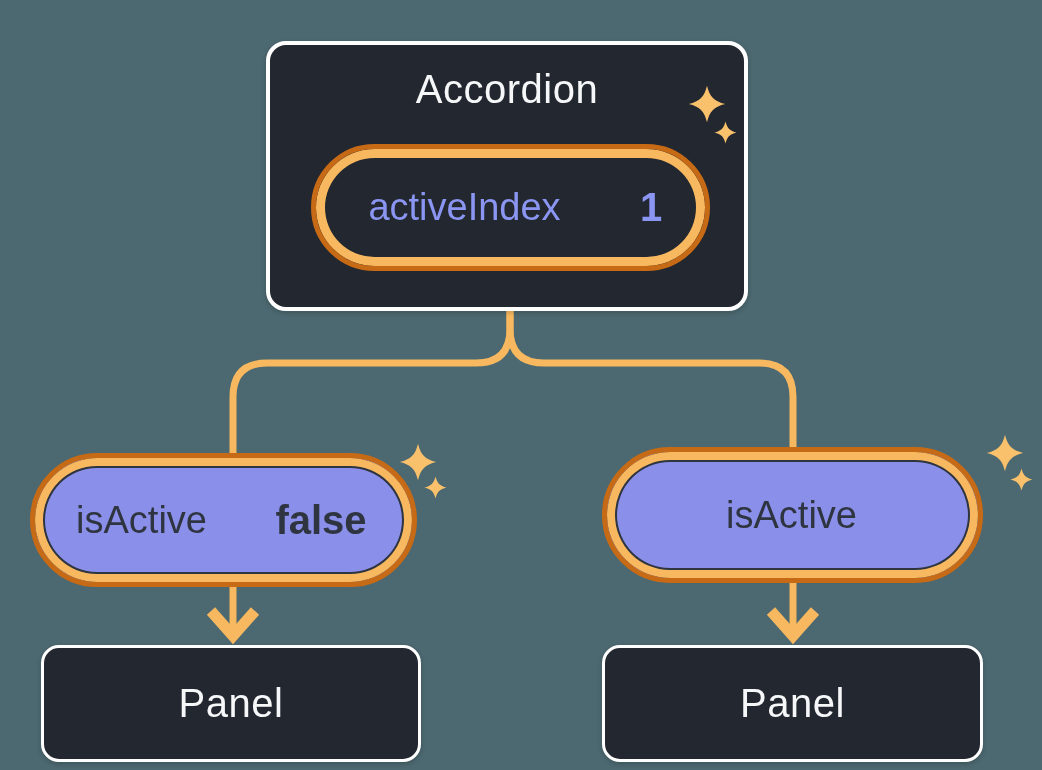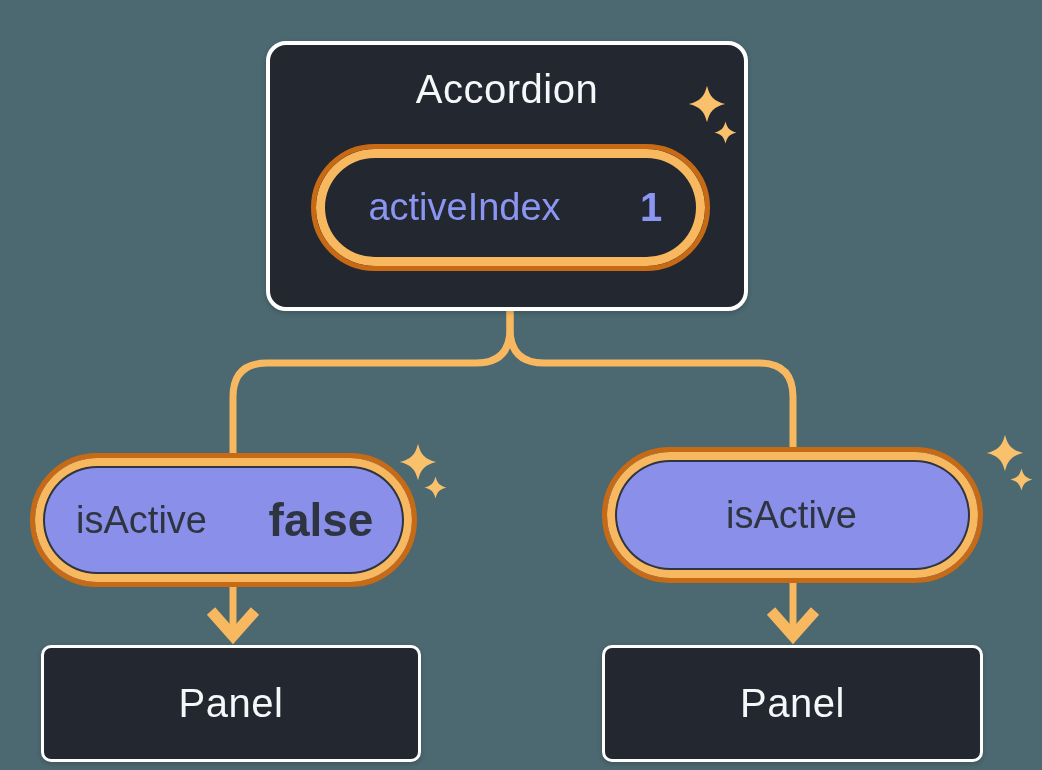--- a/index.html
+++ b/index.html
@@ -104,27 +104,27 @@
 
   .pill-divider { width: 2px; }
   .pill-state .pill-divider { background: var(--line); }
   .pill-prop  .pill-divider { background: var(--dark-text); }
 
   .pill-value {
     display: flex;
     align-items: center;
     justify-content: center;
     font-weight: bold;
-    font-size: 46px;
+    font-size: 40px;
   }
   .pill-state .pill-value { width: 90px; font-size: 40px; color: var(--purple-text); }
   .prop-pill-left  .pill-value { width: 162px; color: var(--dark-text); }
   .prop-pill-right .pill-value { width: 136px; color: var(--dark-text); }
 
-  .panel-box { width: 380px; height: 117px; border-radius: 10px; border-width: 3.5px; }
+  .panel-box { width: 380px; height: 117px; border-radius: 18px; border-width: 3.5px; }
   .panel-left  { left: 41px;  top: 645px; }
   .panel-right { left: 602px; top: 645px; width: 381px; }
   .panel-box .component-title { top: 0; bottom: 0; display: flex; align-items: center; justify-content: center; }
 
   .sparkles { position: absolute; z-index: 3; }
   .sparkle-svg { position: absolute; display: block; }
   .sparkle-svg path { fill: var(--sparkle); }
 </style>
 </head>
 <body>

